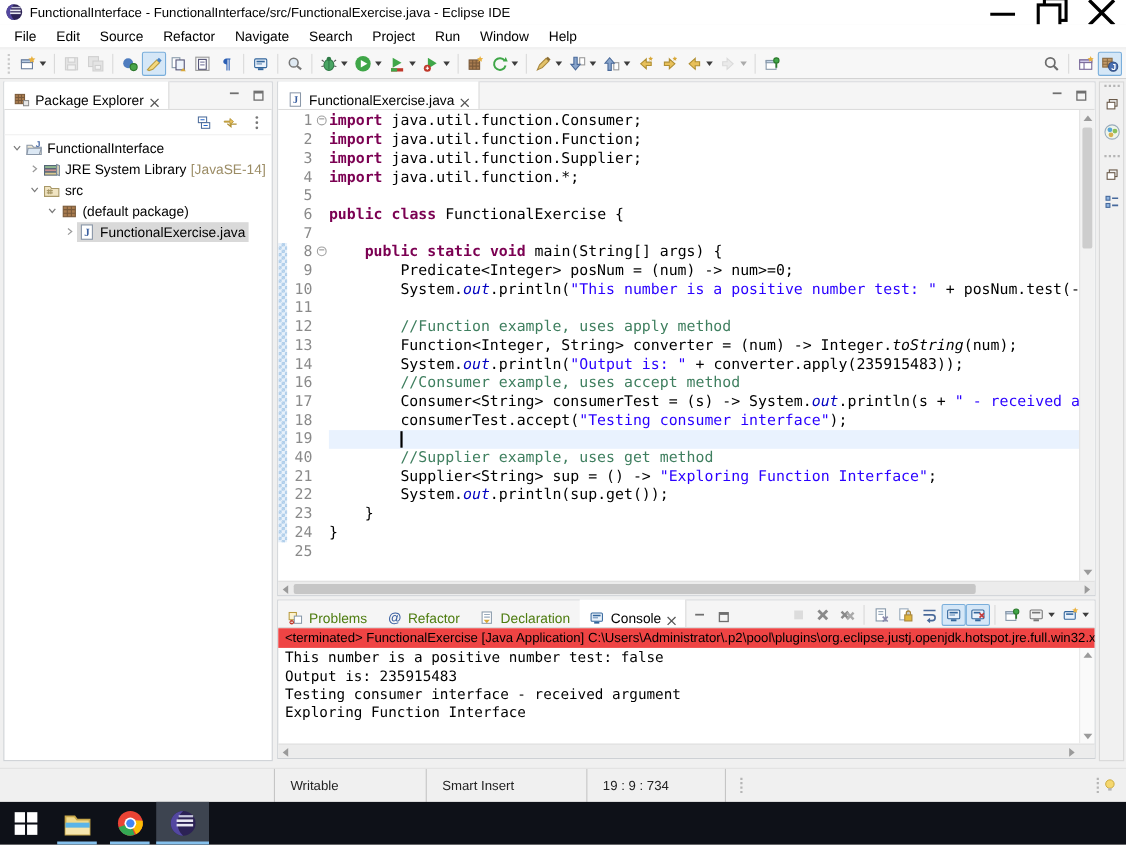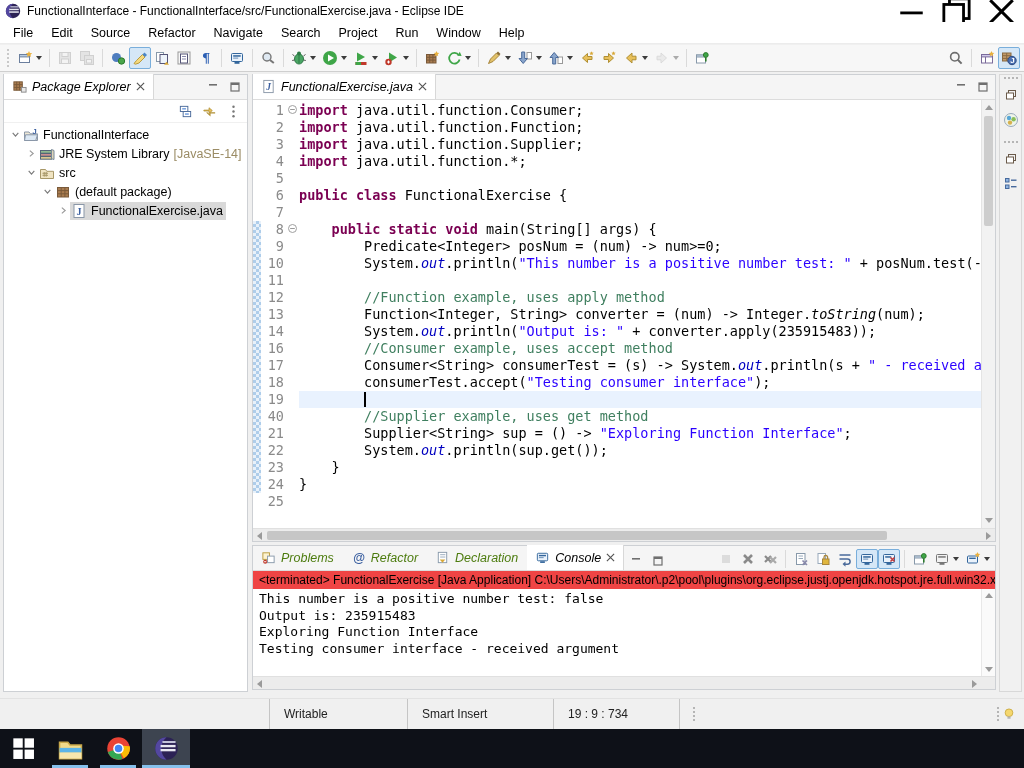--- a/index.html
+++ b/index.html
@@ -28,21 +28,21 @@
   .tbtn svg{width:16px;height:16px;}
   .dd{display:inline-block;width:0;height:0;border-left:3px solid transparent;border-right:3px solid transparent;border-top:4px solid #3c3c3c;margin-left:3px;}
   .tsep{width:1px;height:18px;background:#dadada;margin:0 4px;}
   .thandle{width:4px;height:18px;border-left:2px dotted #c9c9c9;margin:0 3px;}
 
   
   .workspace{position:absolute;top:72px;left:0;right:0;height:626px;background:#f0f0f0;}
   .panel{position:absolute;background:#fff;border:1px solid #cdd0d4;}
 
   .view-header{height:25px;background:#f5f5f5;border-bottom:1px solid #dcdcdc;display:flex;align-items:flex-end;position:relative;}
-  .vtab{display:flex;align-items:center;gap:5px;height:25px;padding:1px 8px;background:#fff;border-right:1px solid #d8d8d8;font-size:12.5px;font-style:italic;}
+  .vtab{display:flex;align-items:flex-end;gap:5px;height:25px;padding:1px 8px;background:#fff;border-right:1px solid #d8d8d8;font-size:12.5px;}
   .vtab .ticn svg{width:15px;height:15px;display:block;}
   .vtab.unsel{background:transparent;border-right:1px solid transparent;color:#4d7c0f;}
   .closex svg{width:9px;height:9px;display:block;}
   .hdr-btns{position:absolute;right:2px;top:3px;display:flex;gap:2px;}
   .hbtn{width:20px;height:18px;display:flex;align-items:center;justify-content:center;}
   .hbtn svg{width:12px;height:12px;}
 
   
   .pkg{left:3px;top:2px;width:245px;height:618px;}
   .view-toolbar{height:23px;display:flex;justify-content:flex-end;align-items:center;padding-right:4px;gap:4px;border-bottom:1px solid #f0f0f0;}
@@ -95,21 +95,21 @@
   .cstatus{height:18px;font-size:12px;padding:2px 6px;white-space:nowrap;overflow:hidden;background:#ef4444;}
   .coutput{flex:1;position:relative;font-family:"DejaVu Sans Mono",monospace;font-size:13px;line-height:16.5px;padding:2px 6px 0 6px;overflow:hidden;}
 
   
   .rightstrip{position:absolute;left:999px;top:2px;width:23px;height:618px;background:#f1f1f1;border:1px solid #d8d8d8;padding-top:2px;}
   .stripgrp{display:flex;flex-direction:column;align-items:center;gap:6px;margin-bottom:10px;}
   .striph{width:14px;height:4px;border-top:2px dotted #b5b5b5;}
   .stripgrp svg{width:16px;height:16px;}
 
   
-  .statusbar{position:absolute;top:698px;left:0;right:0;height:31px;background:#f0f0f0;border-top:1px solid #e2e2e2;display:flex;align-items:stretch;font-size:12px;color:#222;padding-left:20px;}
+  .statusbar{position:absolute;top:698px;left:0;right:0;height:31px;background:#f0f0f0;border-top:1px solid #e2e2e2;display:flex;align-items:stretch;font-size:12px;color:#222;}
   .sb-cell{display:flex;align-items:center;padding-left:14px;border-right:1px solid #c5c5c5;}
   .sb-first{width:250px;border-right:1px solid #c5c5c5;}
   .sb-w{width:138px;}
   .sb-i{width:146px;text-align:right;}
   .sb-p{width:126px;}
   .sb-handle{width:10px;border-right:none;display:flex;align-items:center;justify-content:center;}
   .sb-dots{width:2px;height:14px;border-left:2px dotted #b5b5b5;}
   .sb-rest{flex:1;}
   .sb-bulb{display:flex;align-items:center;padding:0 8px 0 4px;}
   .sb-bulb svg{width:14px;height:14px;}
@@ -853,22 +853,22 @@
                 <rect x="2" y="2" width="8" height="2" fill="#6f6f6f"></rect>
               </svg>
             </span>
         </div>
       </div>
       <div class="cstatus">&lt;terminated&gt; FunctionalExercise [Java Application] C:\Users\Administrator\.p2\pool\plugins\org.eclipse.justj.openjdk.hotspot.jre.full.win32.x</div>
       <div class="coutput" id="console-output">
 
       <div>This number is a positive number test: false</div>
           <div>Output is: 235915483</div>
+          <div>Testing consumer interface - received argument</div>
           <div>Exploring Function Interface</div>
-          <div>Testing consumer interface - received argument</div>
           <div class="vscroll" style="border-left:1px solid #e8e8e8;background:#fafafa;">
           <div class="arr up" style="top:4px;left:3px;"></div>
           <div class="arr down" style="bottom:4px;left:3px;"></div>
         </div>
         </div>
       <div class="hscroll">
         <div class="arr left" style="top:3px;left:4px;"></div>
         <div class="arr right" style="top:3px;right:18px;"></div>
       </div>
     </div>

